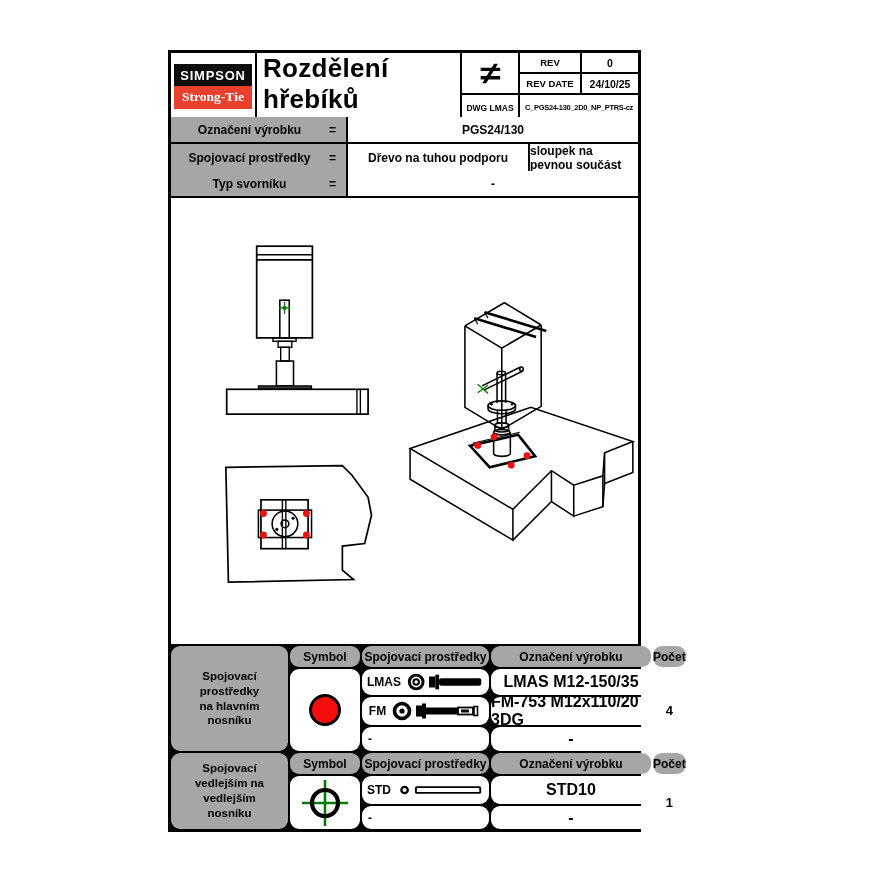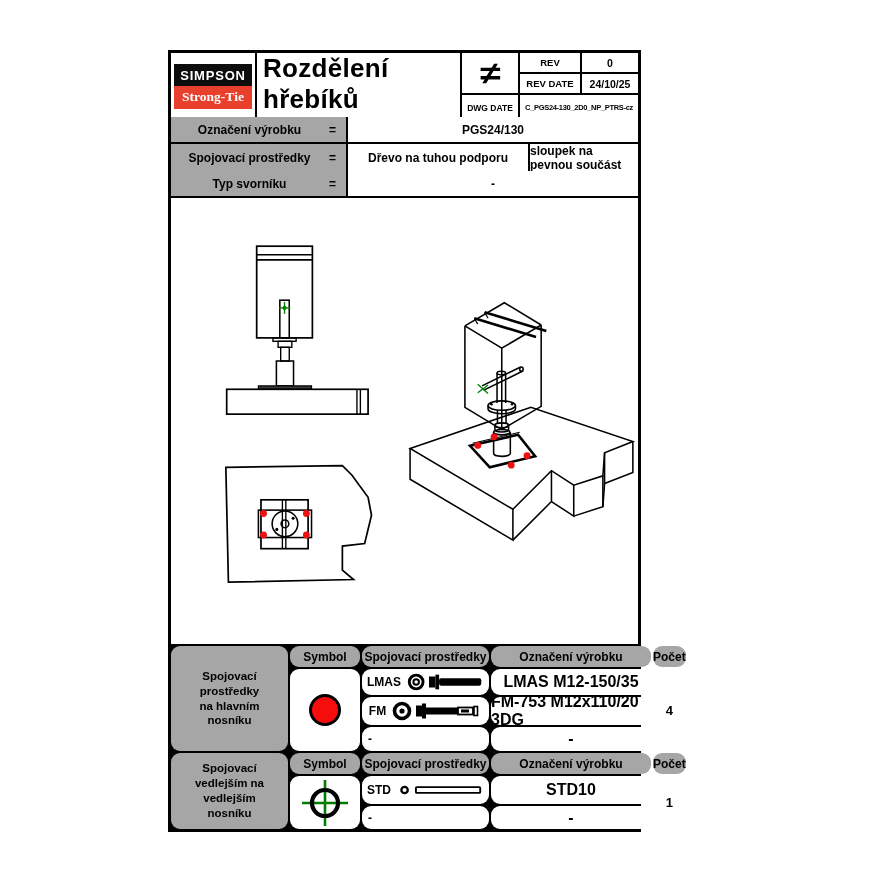--- a/index.html
+++ b/index.html
@@ -73,21 +73,21 @@
       <span class="title-text">Rozdělení hřebíků</span>
     </div>
     <div class="rev" style="background:#000;">
       <div class="ne-cell">
           <span class="ne-glyph">≠</span>
         </div>
       <div class="rev-lbl">REV</div>
       <div class="rev-val">0</div>
       <div class="rev-lbl">REV DATE</div>
       <div class="rev-val">24/10/25</div>
-      <div class="dwg-lbl">DWG DATE</div>
+      <div class="dwg-lbl">DWG LMAS</div>
       <div class="dwg-val">C_PGS24-130_2D0_NP_PTRS-cz</div>
     </div>
   </div>
 
   <div class="irow one">
     <div class="ilabel">
       <span class="lbl">Označení výrobku</span>
         <span class="eq">=</span>
     </div>
     <div>PGS24/130</div>

